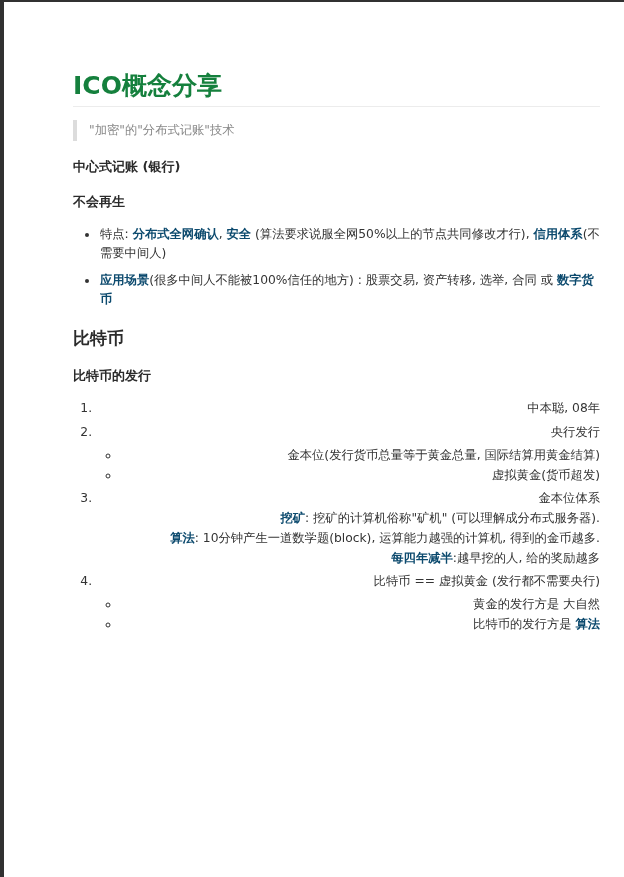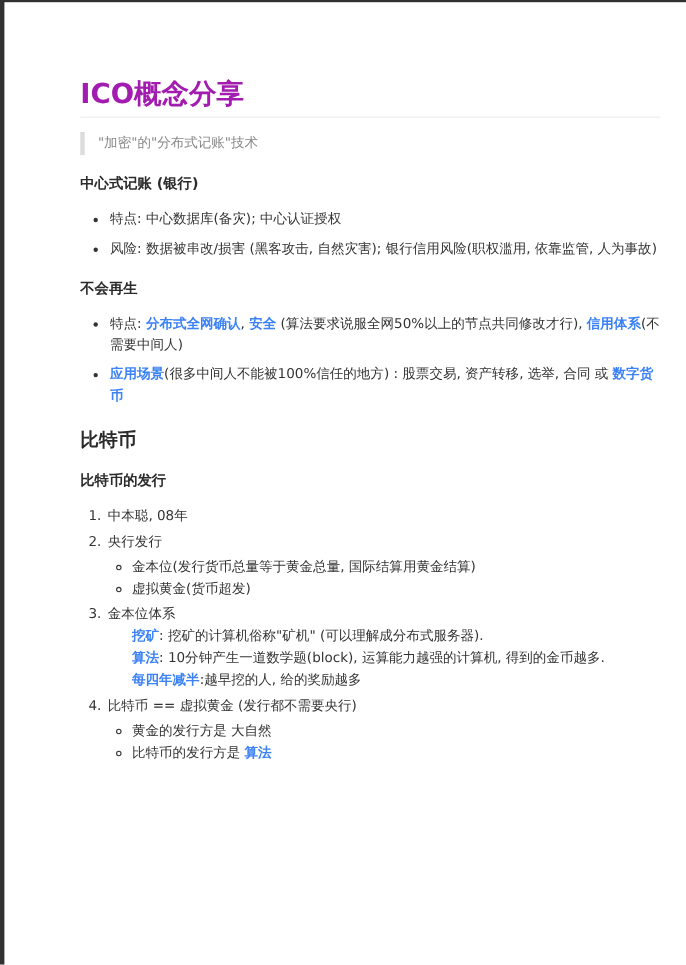--- a/index.html
+++ b/index.html
@@ -15,66 +15,62 @@
     position:absolute; top:0; left:0; width:624px; height:2px;
     background:var(--frame, #313131);
   }
   .frame-left {
     position:absolute; top:0; left:0; width:4px; height:877px;
     background:var(--frame, #313131);
   }
   main { padding:70px 24px 40px 73px; }
 
   h1 {
-    font-size:25px; line-height:1.25; font-weight:bold; color:#a21caf;
+    font-size:25px; line-height:1.25; font-weight:bold; color:#15803d;
     padding-bottom:5px; margin-bottom:10px;
     border-bottom:1px solid var(--rule, #ececec);
   }
   h2 { font-size:17px; font-weight:bold; color:#2b2b2b; margin:18px 0 13px; }
   h4 { font-size:13px; font-weight:bold; color:#2b2b2b; margin:17px 0 14px; }
 
   blockquote {
     border-left:4px solid var(--bq-border, #dcdcdc);
     padding:1px 12px; margin:13px 0;
     color:var(--bq-text, #888888);
     font-size:12.3px; line-height:1.55;
   }
 
   ul.top, ol.top { font-size:12.3px; line-height:1.55; margin:13px 0 15px; }
   ul.top { list-style:disc; padding-left:26px; }
   ul.top > li { margin:8px 0; padding-left:1px; }
-  ol.top { list-style:decimal; padding-left:23px; }
+  ol.top { list-style:decimal; padding-left:23px;text-align:right; }
   ol.top > li { margin:4px 0; padding-left:2px; }
 
   ul.sub { list-style:circle; padding-left:22px; margin:4px 0 2px; }
   ul.sub > li { margin:1px 0; }
   ul.sub.loose > li { margin:6px 0; }
 
   .sub-note { margin:1px 0 0 22px; }
   ul.sub + .sub-note { margin-top:7px; }
 
-  strong { font-weight:bold; color:#3b82f6; }
+  strong { font-weight:bold; color:#0c4a6e; }
 </style>
 </head>
 <body>
 
 <div class="frame-left"></div>
 <div class="frame-top"></div>
 
 <main>
   <h1>ICO概念分享</h1>
   <div id="blocks">
       <blockquote>
         <p>"加密"的"分布式记账"技术</p>
       </blockquote>
       <h4>中心式记账 (银行)</h4>
-      <ul class="top">
-        <li>特点: 中心数据库(备灾); 中心认证授权</li>
-        <li>风险: 数据被串改/损害 (黑客攻击, 自然灾害); 银行信用风险(职权滥用, 依靠监管, 人为事故)</li>
-      </ul>
       <h4>不会再生</h4>
       <ul class="top">
         <li>特点: <strong>分布式全网确认</strong>, <strong>安全</strong> (算法要求说服全网50%以上的节点共同修改才行), <strong>信用体系</strong>(不需要中间人)</li>
         <li><strong>应用场景</strong>(很多中间人不能被100%信任的地方) : 股票交易, 资产转移, 选举, 合同 或 <strong>数字货币</strong></li>
       </ul>
       <h2>比特币</h2>
       <h4>比特币的发行</h4>
       <ol class="top">
         <li>中本聪, 08年</li>
         <li>央行发行<ul class="sub">

